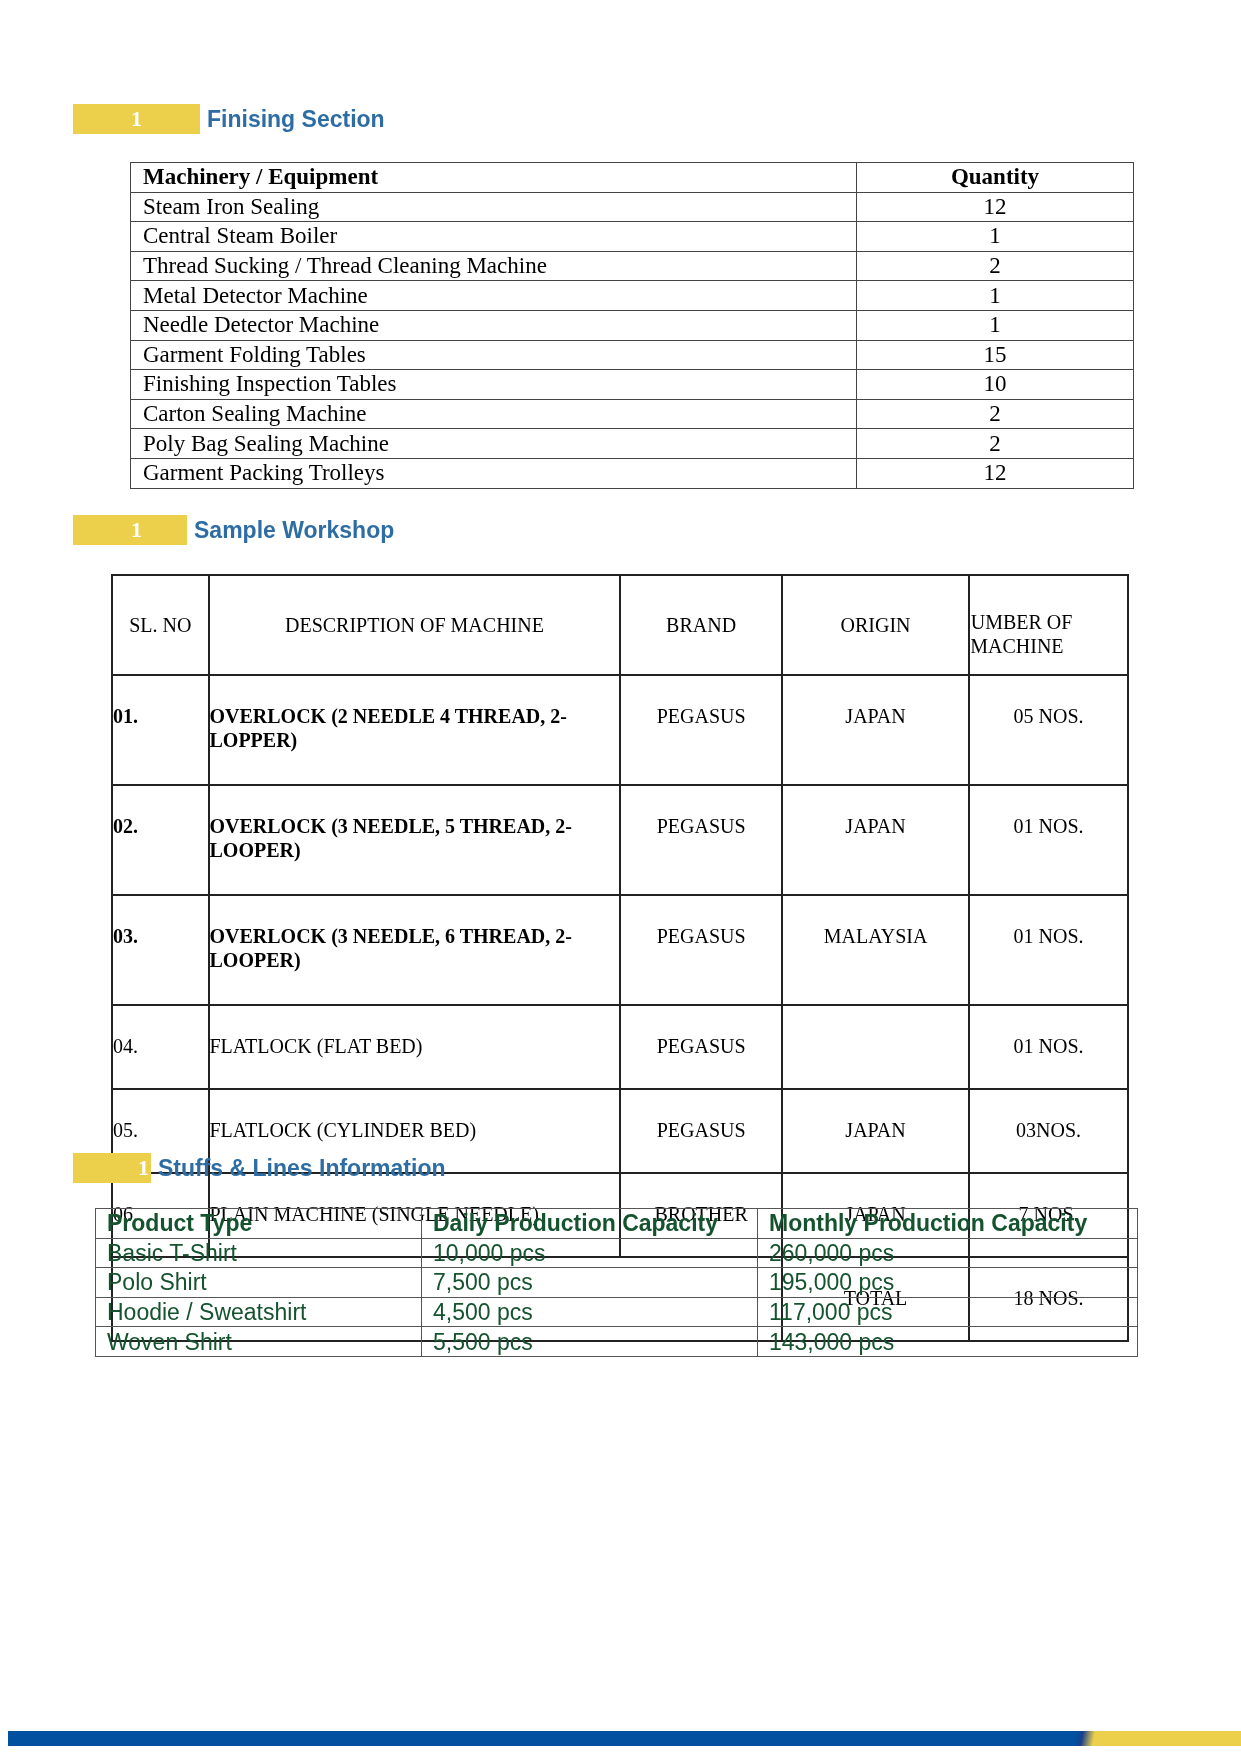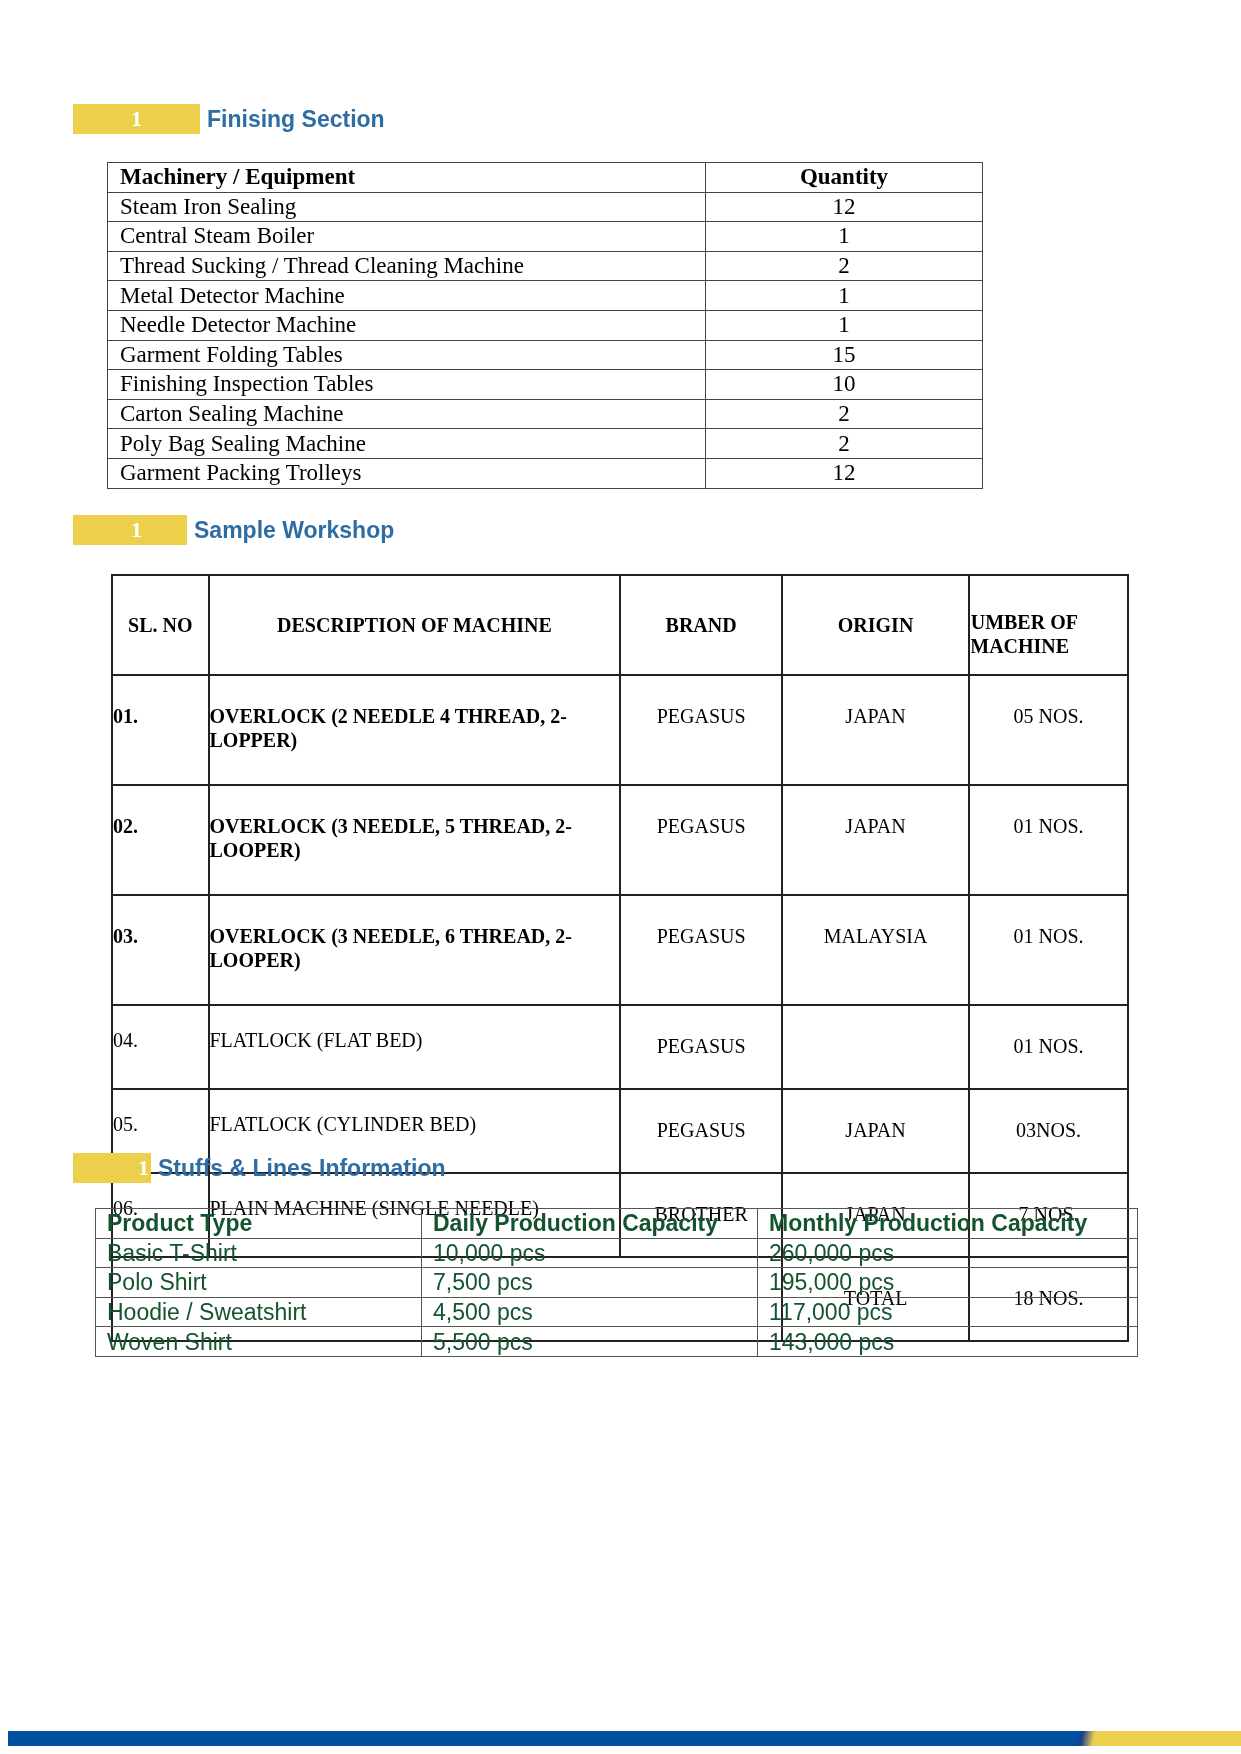--- a/index.html
+++ b/index.html
@@ -6,40 +6,40 @@
   body { width: 1241px; height: 1754px; position: relative; overflow: hidden; }
 
   .section-heading { position: absolute; display: flex; align-items: center; height: 30px; }
   .heading-bar { background: #ecd04b; height: 30px; display: flex; align-items: center; justify-content: flex-end; box-sizing: border-box; }
   .heading-num { color: #ffffff; font-family: "Liberation Serif", serif; font-weight: bold; font-size: 22px; }
   .heading-title { color: #2e6da4; font-family: Liberation Sans, sans-serif; font-weight: bold; font-size: 23px; margin-left: 7px; }
 
   table { border-collapse: collapse; position: absolute; }
 
   
-  .t1 { left: 107px; top: 162px; width: 876px; font-family: "Liberation Serif", serif; font-size: 23px; color: #000; }
+  .t1 { left: 130px; top: 162px; width: 1004px; font-family: "Liberation Serif", serif; font-size: 23px; color: #000; }
   .t1 td, .t1 th { border: 1.5px solid #444; height: 28.6px; padding: 0 0 0 12px; line-height: 26px; }
   .t1 th { font-weight: bold; text-align: left; }
   .t1 .qty { text-align: center; padding: 0; width: 276px; }
 
   
   .t2 { left: 111px; top: 574px; width: 1018px; font-family: "Liberation Serif", serif; font-size: 20px; color: #000; }
   .t2 td, .t2 th { border: 2px solid #222; padding: 0; }
-  .t2 th { font-weight: bold; height: 80px; text-align: center; vertical-align: middle; font-size: 20px; border-radius: 26px; }
+  .t2 th { font-weight: normal; height: 80px; text-align: center; vertical-align: middle; font-size: 20px; border-radius: 26px; }
   .t2 .c-sl { width: 95px; }
   .t2 .c-desc { width: 412px; }
   .t2 .c-brand { width: 160px; }
   .t2 .c-origin { width: 186px; }
   .t2 .c-num { width: 157px; }
   .t2 .th-num { text-align: left; line-height: 24px; overflow: hidden; white-space: nowrap; text-indent: -14px; padding-top: 18px; }
   .t2 tr.tall td { height: 80px; }
   .t2 tr.short td { height: 54px; }
   .t2 td.left { text-align: left; vertical-align: top; line-height: 24px; }
   .t2 tr.tall td.left { padding-top: 28px; font-weight: bold; }
-  .t2 tr.short td.left { padding-top: 22px; margin-left: 43px; }
+  .t2 tr.short td.left { padding-top: 28px; margin-left: 43px; }
   .t2 td.center { text-align: center; vertical-align: top; }
   .t2 tr.tall td.center { padding-top: 28px; line-height: 24px; }
   .t2 tr.short td.center { padding-top: 28px; line-height: 24px; }
   .t2 tr.total td { height: 54px; border-radius: 17px; }
 
   
   .t3 { left: 95px; top: 1208px; width: 1043px; font-family: "Liberation Sans", sans-serif; font-size: 23px; color: #14532d; }
   .t3 td, .t3 th { border: 1.5px solid #555; height: 28.6px; padding: 0 0 0 11px; text-align: left; line-height: 26px; }
   .t3 th { font-weight: bold; }
   .t3 .c1 { width: 314px; }

